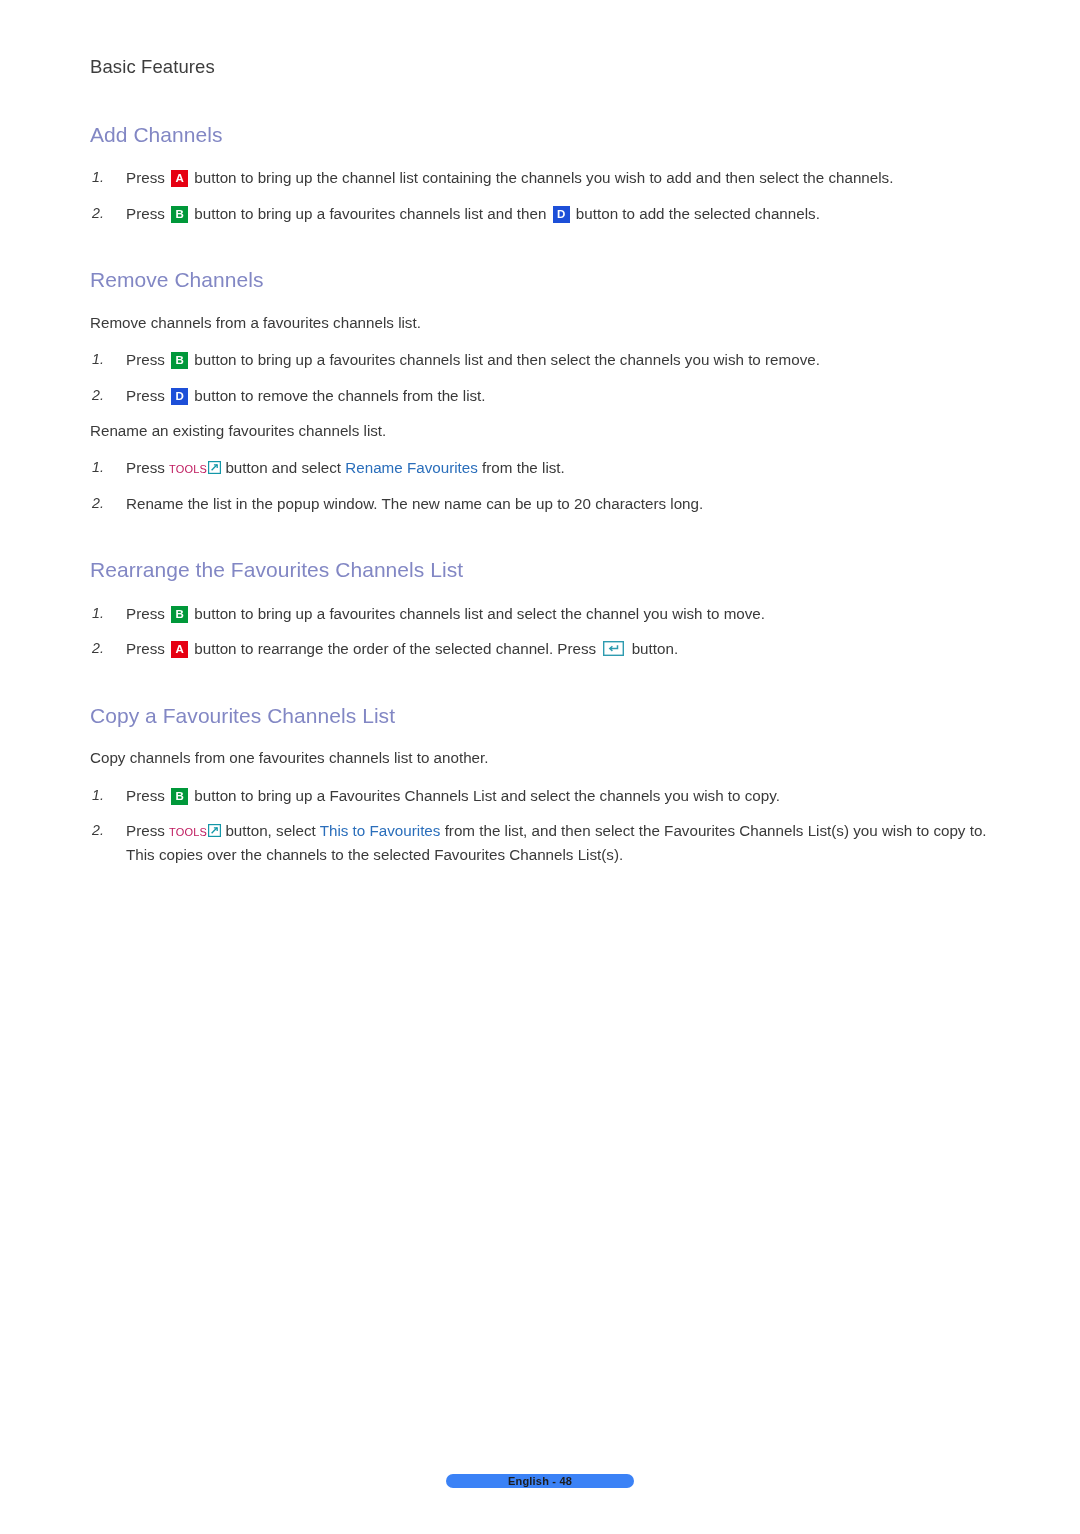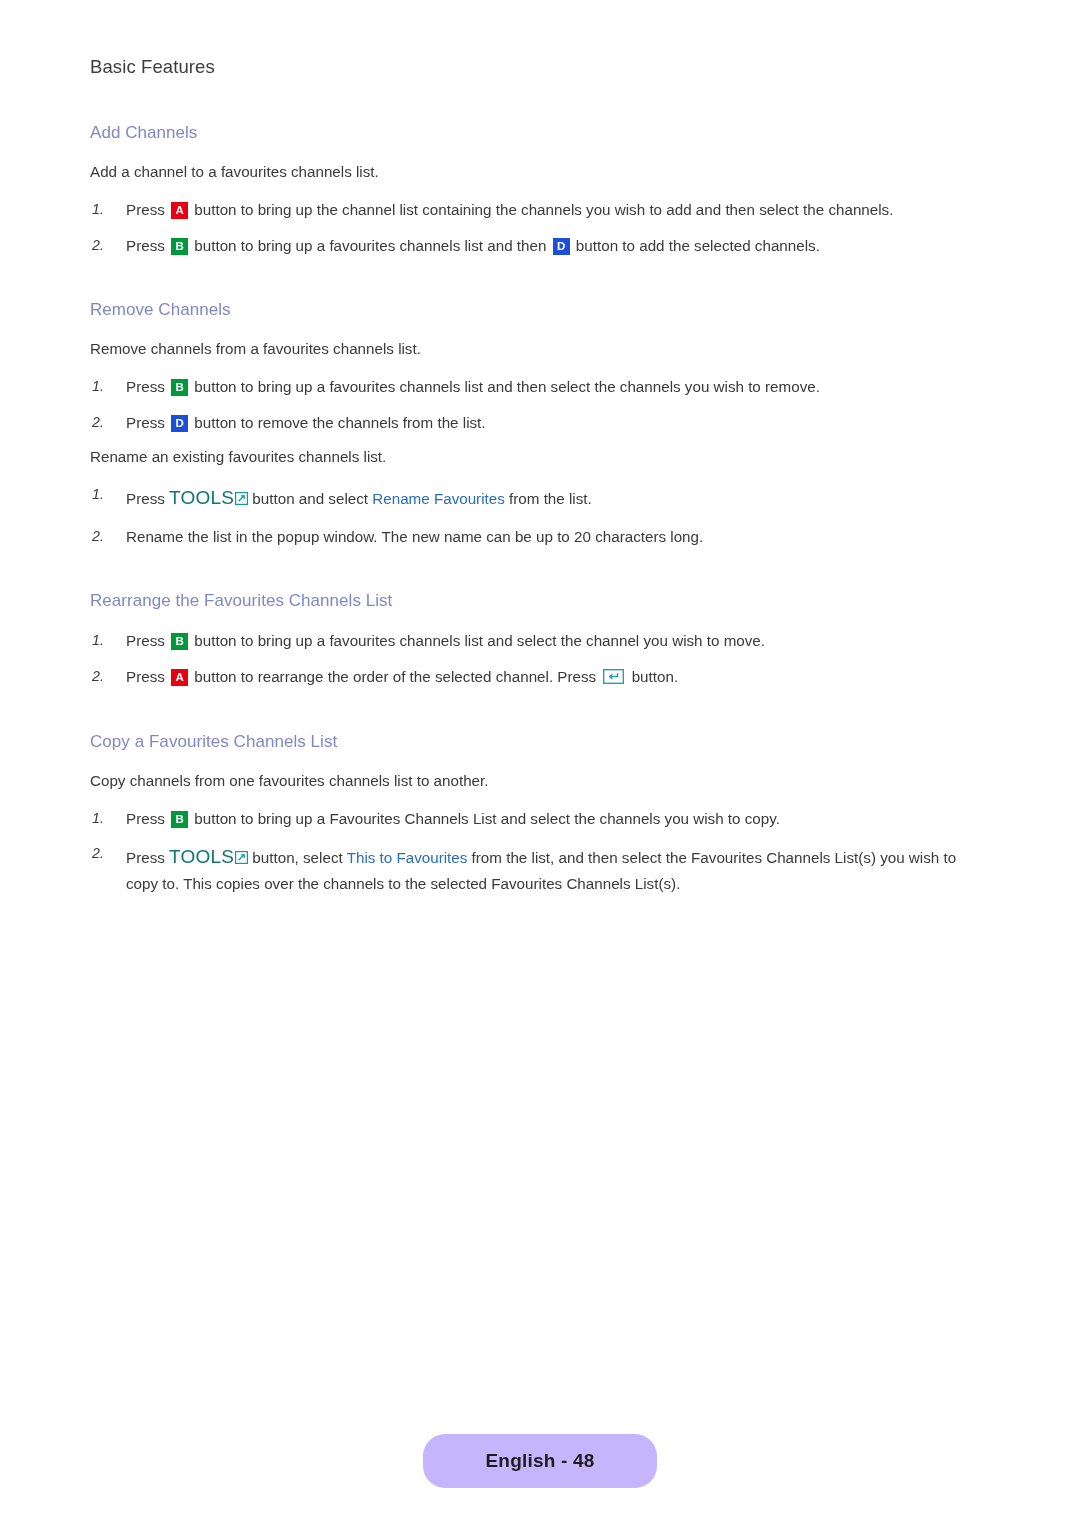--- a/index.html
+++ b/index.html
@@ -30,21 +30,21 @@
     letter-spacing: 0.1px;
     margin: 0 0 44px 0;
     font-weight: 400;
   }
 
   .section {
     margin-bottom: 8px;
   }
 
   h2.sec-title {
-    font-size: 17px;
+    font-size: 21px;
     font-weight: 400;
     color: #8287c4;
     letter-spacing: 0.05px;
     margin: 0 0 18px 0;
     line-height: 1.25;
   }
 
   .section + .section h2.sec-title {
     margin-top: 42px;
   }
@@ -96,22 +96,22 @@
     vertical-align: 1px;
     margin: 0 2px;
     font-family: "Liberation Sans", sans-serif;
   }
   .keybtn.k-a { background: #e60012; }
   .keybtn.k-b { background: #00983a; }
   .keybtn.k-d { background: #1d4fd8; }
 
   
   .tools {
-    color: #0f766e;
-    font-size: 19px;
+    color: #be185d;
+    font-size: 11px;
     white-space: nowrap;
     letter-spacing: 0.2px;
   }
   .tools-icon {
     display: inline-block;
     width: 13px;
     height: 13px;
     vertical-align: -1px;
     margin-left: 1px;
   }
@@ -134,39 +134,38 @@
 
   .footer {
     position: absolute;
     left: 0;
     right: 0;
     bottom: 32px;
     display: flex;
     justify-content: center;
   }
   .footer-pill {
-    background: #c4b5fd;
+    background: #3b82f6;
     color: #1d1d1d;
-    font-size: 19px;
+    font-size: 11px;
     font-weight: 600;
     border-radius: 22px;
-    padding: 16px 62px;
+    padding: 1px 62px;
     letter-spacing: 0.2px;
   }
 </style>
 </head>
 <body>
 
 <div class="page">
 
   <div class="running-head">Basic Features</div>
 
   <div class="section">
     <h2 class="sec-title">Add Channels</h2>
-    <p class="lead">Add a channel to a favourites channels list.</p>
     <ol class="steps">
       <li>
         <span>Press</span>
         <span class="keybtn k-a">A</span>
         <span>button to bring up the channel list containing the channels you wish to add and then select the channels.</span>
       </li>
       <li>
         <span>Press</span>
         <span class="keybtn k-b">B</span>
         <span>button to bring up a favourites channels list and then</span>

